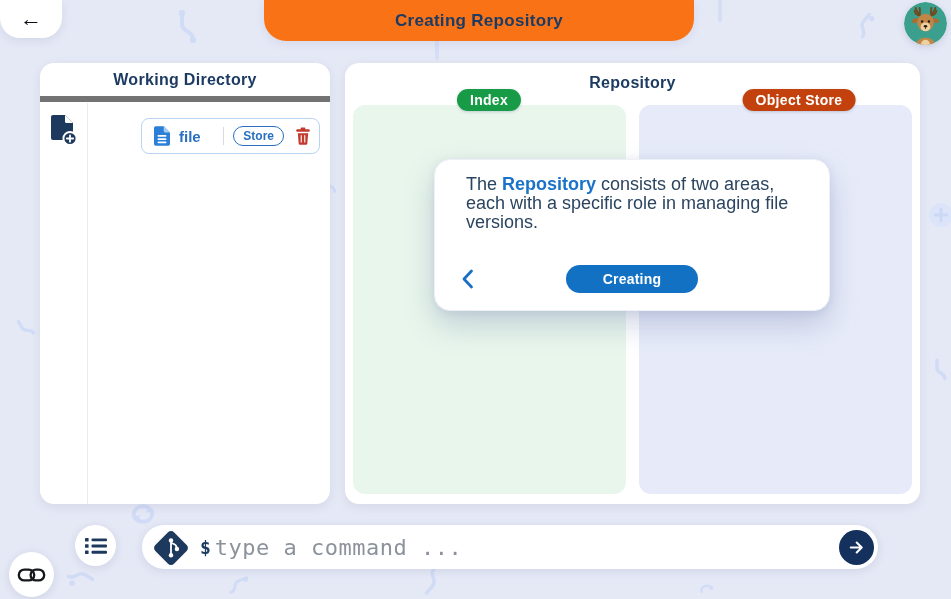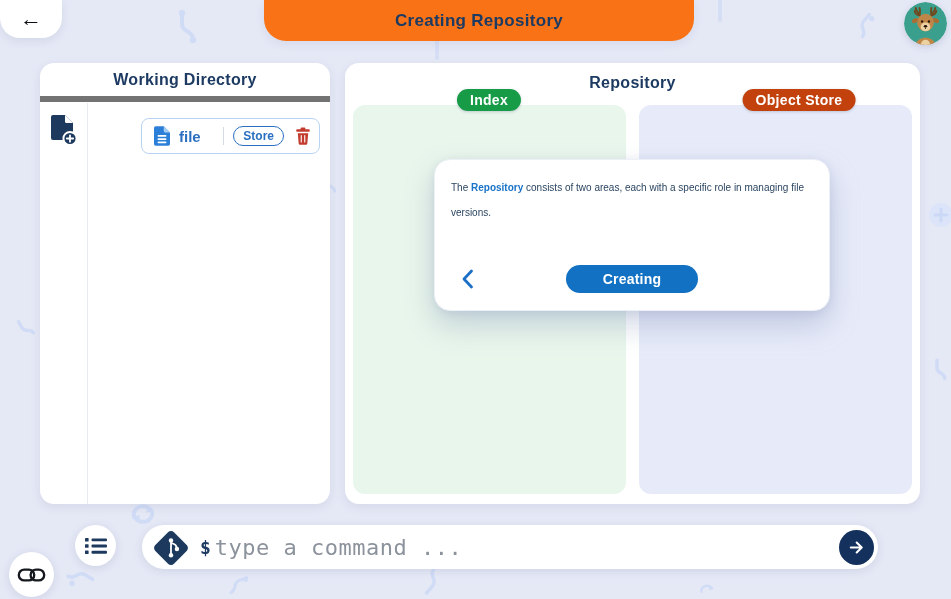--- a/index.html
+++ b/index.html
@@ -96,21 +96,21 @@
   .badge-index { left:144px; background:#189b47; }
   .badge-store { left:419px; background:#c2410c;margin-left:35px; }
 
   
   .popup {
     position:absolute; left:434px; top:159px; width:396px; height:152px;
     background:#fff; border:1px solid #edf0f7; border-radius:16px;
     box-shadow:0 14px 30px rgba(90,110,160,.28), 0 2px 8px rgba(90,110,160,.12);
   }
   .popup-text {
-    padding:15px 18px 0 16px; font-size:10px; line-height:25px; color:#2b4560;
+    padding:15px 18px 0 31px; font-size:18px; line-height:19px; color:#2b4560;
   }
   .popup-text .hl { color:#1a73c8; font-weight:700; }
   .popup-footer {
     position:absolute; left:0; right:0; bottom:17px; height:28px;
     display:flex; align-items:center;
   }
   .popup-back {
     position:absolute; left:23px; background:none; border:none; cursor:pointer;
     display:flex; align-items:center; padding:2px;
   }

